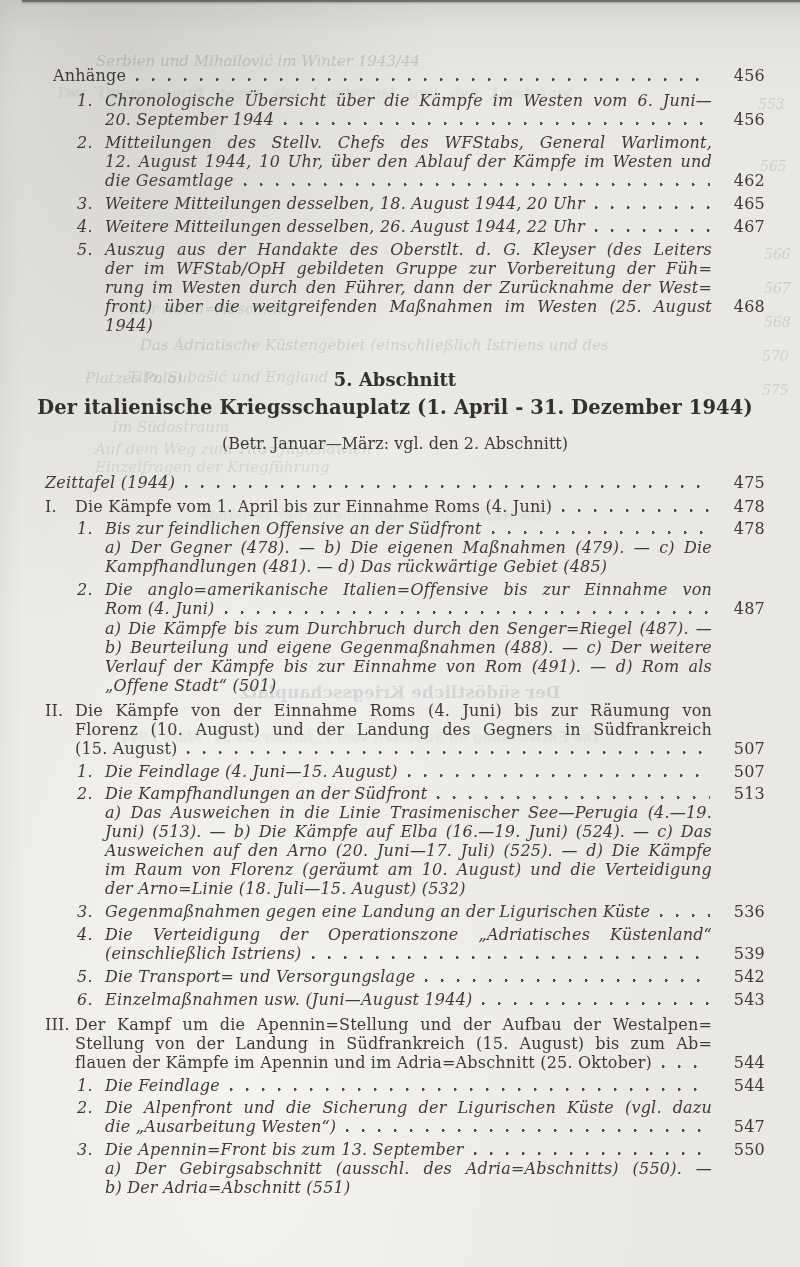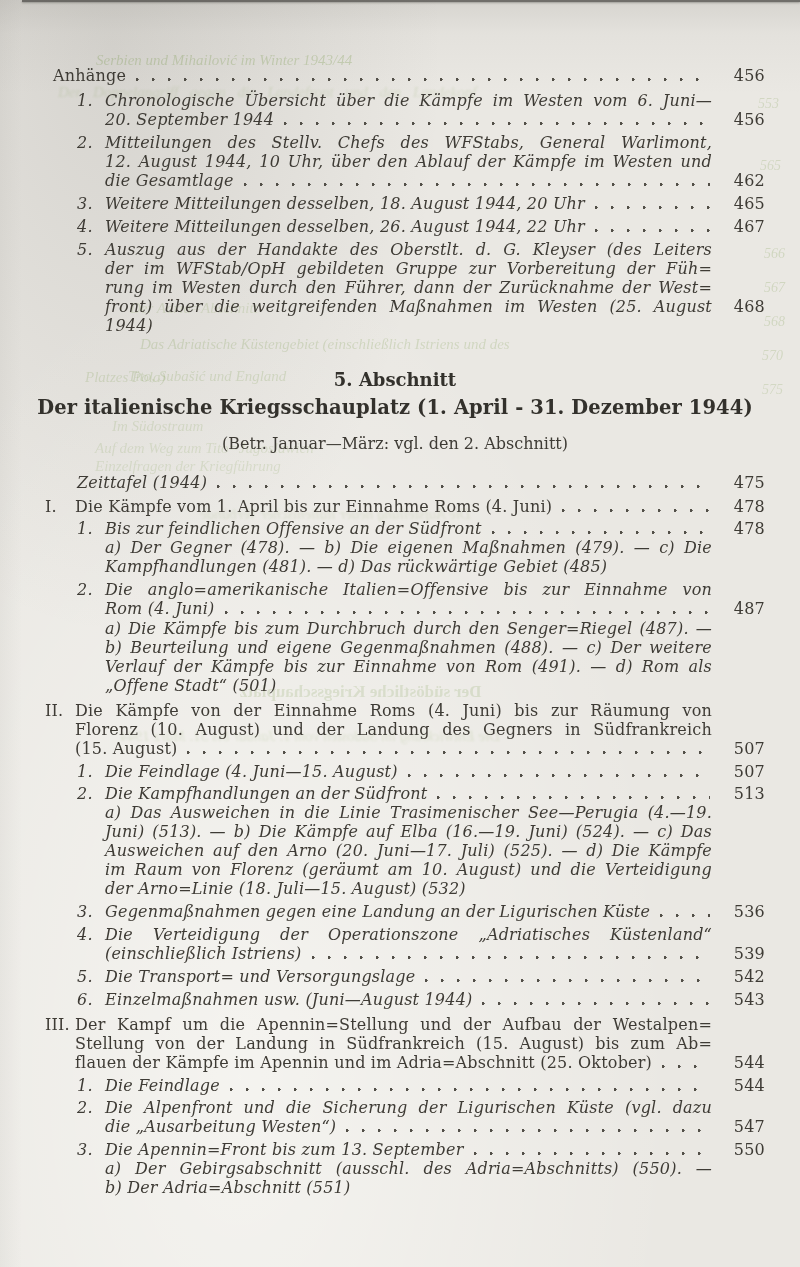--- a/index.html
+++ b/index.html
@@ -24,39 +24,39 @@
   .rcontent{flex:1;min-width:0;}
   .line{position:relative;display:flex;align-items:baseline;}
   .line:not(.j) .t{white-space:nowrap;}
   .line.j .t{flex:1;text-align:justify;text-align-last:justify;}
   .leader{flex:1;min-width:14px;align-self:stretch;margin-left:9px;margin-right:2px;
     background-image:radial-gradient(circle at 2.2px 13.5px, #524f48 1.25px, rgba(0,0,0,0) 1.55px);
     background-size:16px 19px;background-repeat:repeat-x;}
   .pg{position:absolute;top:0;left:100%;width:53px;text-align:right;font-style:normal;white-space:nowrap;}
 
   #appendix-rows .row:nth-child(1){margin-bottom:6px;margin-left:8px;}
-  #main-rows .row:nth-child(1){margin-bottom:5px;margin-left:32px;}
+  #main-rows .row:nth-child(1){margin-bottom:5px;}
   #main-rows .row:nth-child(2){margin-bottom:3px;}
   #main-rows .row:nth-child(3){margin-bottom:0;}
   #main-rows .row:nth-child(5){margin-bottom:1px;}
   #main-rows .row:nth-child(6){margin-bottom:6px;}
   #main-rows .row:nth-child(8){margin-bottom:3px;}
   #main-rows .row:nth-child(9){margin-bottom:0;}
   #main-rows .row:nth-child(14){margin-bottom:6px;}
   #main-rows .row:nth-child(16){margin-bottom:3px;}
   #main-rows .row:nth-child(18){margin-bottom:0;}
 
   .heading{text-align:center;margin:32px 0 18px -10px;width:720px;color:#33312c;}
   .h-kicker{font-weight:700;font-size:18px;line-height:26px;}
   .h-title{font-weight:700;font-size:19.5px;line-height:30px;letter-spacing:.1px;}
   .h-sub{font-size:16px;line-height:22px;margin-top:10px;color:#3e3b35;}
 
   .folio{position:absolute;top:1268px;right:35px;font-size:18px;letter-spacing:2px;color:#4e4b45;}
 
-  .ghost{position:absolute;white-space:nowrap;pointer-events:none;color:#4d7c0f;font-style:italic;font-size:15px;font-family:Liberation Serif, serif;}
+  .ghost{position:absolute;white-space:nowrap;pointer-events:none;color:#0c4a6e;font-style:italic;font-size:15px;}
   .mir{transform:scaleX(-1);}
   .g1{left:96px;top:52px;opacity:.20;filter:blur(.4px);}
   .g2{left:58px;top:84px;opacity:.12;filter:blur(.9px);word-spacing:8px;}
   .g3{left:758px;top:96px;opacity:.15;filter:blur(.5px);font-size:14px;}
   .g4{left:760px;top:158px;opacity:.15;filter:blur(.5px);font-size:14px;}
   .g5{left:764px;top:246px;opacity:.16;filter:blur(.5px);font-size:14px;}
   .g6{left:764px;top:280px;opacity:.16;filter:blur(.5px);font-size:14px;}
   .g7{left:764px;top:314px;opacity:.16;filter:blur(.5px);font-size:14px;}
   .g8{left:762px;top:348px;opacity:.15;filter:blur(.5px);font-size:14px;}
   .g9{left:762px;top:382px;opacity:.14;filter:blur(.5px);font-size:14px;}

